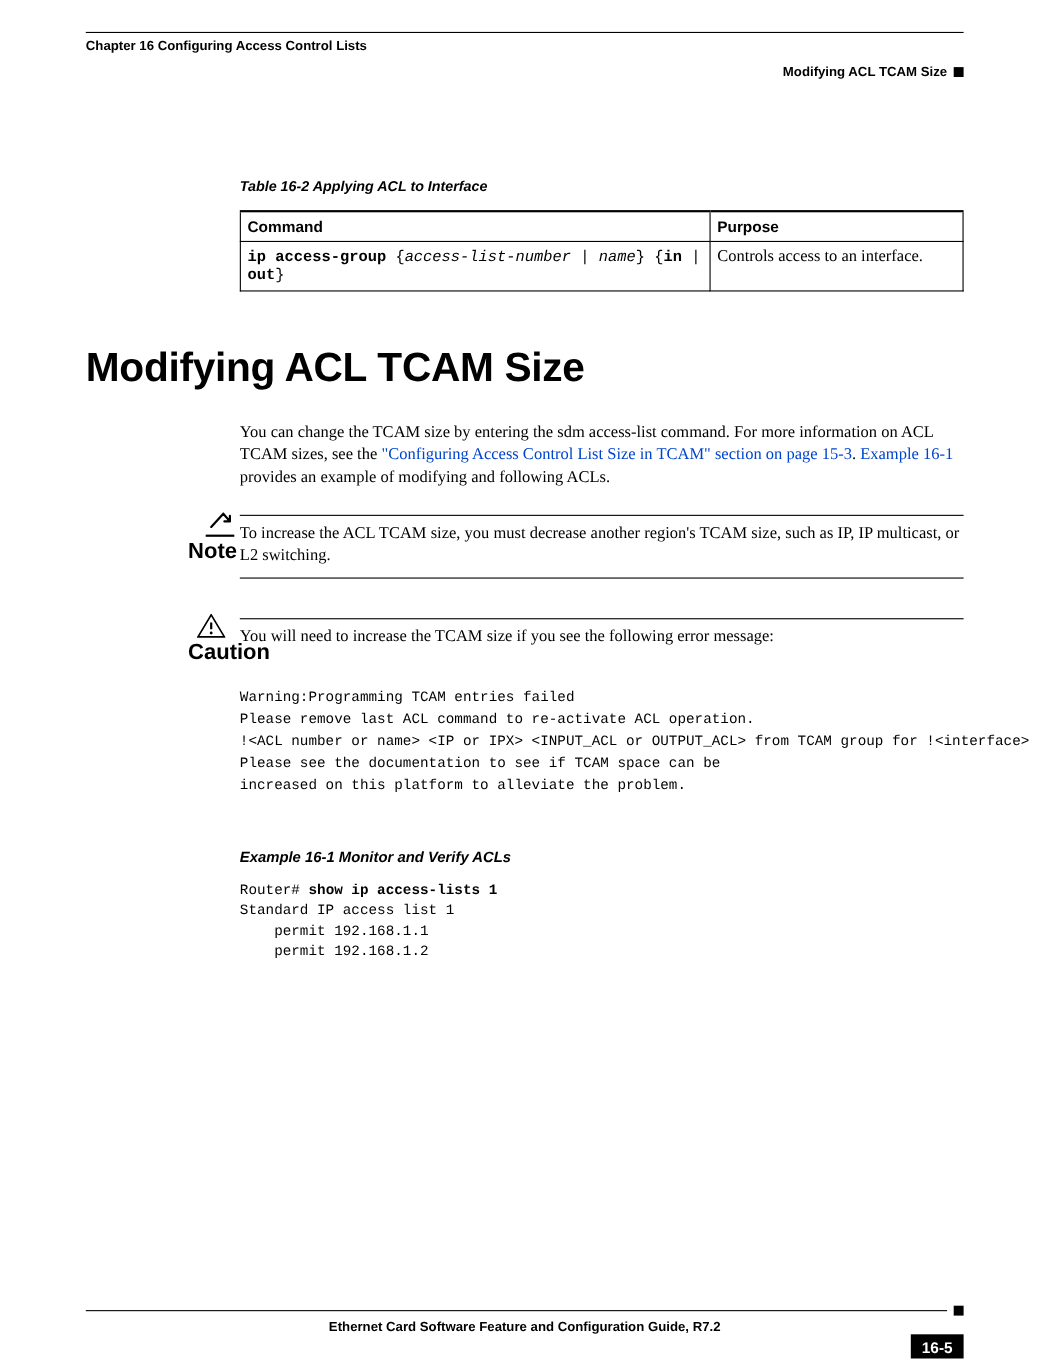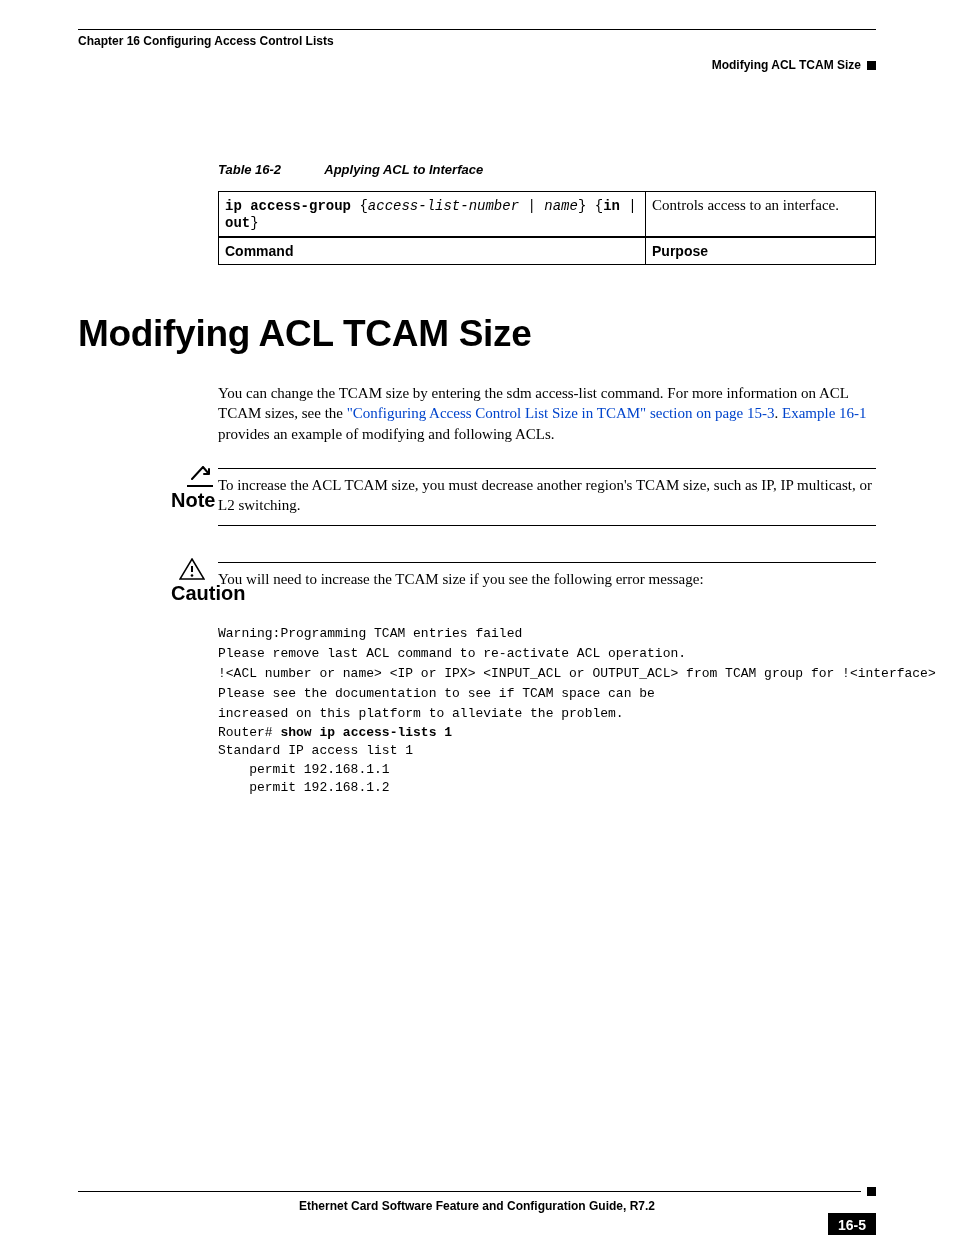--- a/index.html
+++ b/index.html
@@ -13,21 +13,21 @@
     }
     .page { padding: 29px 78px 0 78px; }
     .topline { border-top:1.5px solid #000; margin-bottom:4px; }
     .header-row { display:flex; justify-content:space-between; font-family: Arial, Helvetica, sans-serif; }
     .chapter-title { font-size:12px; font-weight:bold; }
     .section-marker { display:flex; align-items:center; gap:6px; }
     .section-label { font-size:12px; font-weight:bold; }
     .sq { width:9px; height:9px; background:#000; display:inline-block; }
     .content { margin:90px 0 0 140px; }
     .table-caption { font-family: Arial, Helvetica, sans-serif; font-size:13px; font-style:italic; font-weight:bold; margin-bottom:14px; }
-    .table-caption .tnum { margin-right:40px; }
+    .table-caption .tnum { }
     table.acltab { border-collapse:collapse; width:658px; }
     table.acltab th, table.acltab td { border:1px solid #000; padding:5px 6px; vertical-align:top; }
     table.acltab th { font-family: Arial, Helvetica, sans-serif; font-size:14px; font-weight:bold; text-align:left; border-top:2px solid #000; }
     table.acltab td { font-size:15px; }
     .mono { font-family:"Courier New", Courier, monospace; font-size:14px; }
     .mono-i { font-style:italic; }
     .h1title { font-family:"Arial Narrow", Arial, Helvetica, sans-serif; font-weight:bold; font-size:37px; margin:48px 0 28px 0; letter-spacing:-0.3px; }
     .body-text { font-size:15px; line-height:1.35; width:658px; }
     .body-text .bold { font-weight:normal; }
     .link { color:#0044cc; }
@@ -65,26 +65,26 @@
   </div>
 
   <div class="content">
     <div class="table-caption">
       <span class="tnum">Table 16-2</span>
       <span>Applying ACL to Interface</span>
     </div>
     <table class="acltab">
       <tbody>
           <tr>
+        <th>Command</th>
+        <th style="width:230px;">Purpose</th>
+      </tr>
+      <tr>
         <td><span class="mono"><b>ip access-group</b><span> {</span><span class="mono-i">access-list-number</span><span> | </span><span class="mono-i">name</span><span>} {</span><b>in</b><span> | </span><b>out</b><span>}</span></span></td>
         <td>Controls access to an interface.</td>
-      </tr>
-      <tr>
-        <th>Command</th>
-        <th style="width:230px;">Purpose</th>
       </tr>
     </tbody>
       </table>
   </div>
 
   <h1 class="h1title">Modifying ACL TCAM Size</h1>
 
   <div class="content" style="margin-top:0;">
     <p class="body-text">
       <span>You can change the TCAM size by entering the </span><span class="bold">sdm access-list</span><span> command. For more information on ACL TCAM sizes, see the </span><span class="link">"Configuring Access Control List Size in TCAM" section on page 15-3</span><span>. </span><span class="link">Example 16-1</span><span> provides an example of modifying and following ACLs.</span>
@@ -114,20 +114,21 @@
       </div>
       <div class="body-text note-rule-top" style="padding-bottom:4px;margin-top:10px;">You will need to increase the TCAM size if you see the following error message:</div>
     </div>
 
     <div class="code-block">Warning:Programming TCAM entries failed
 Please remove last ACL command to re-activate ACL operation.
 !&lt;ACL number or name&gt; &lt;IP or IPX&gt; &lt;INPUT_ACL or OUTPUT_ACL&gt; from TCAM group for !&lt;interface&gt;
 Please see the documentation to see if TCAM space can be
 increased on this platform to alleviate the problem.</div>
 
+    <div class="example-caption">Example 16-1  Monitor and Verify ACLs</div>
     <div class="example-code"><span>Router# </span><b>show ip access-lists 1</b>
 <span>Standard IP access list 1
     permit 192.168.1.1
     permit 192.168.1.2</span></div>
 
   </div>
 </div>
 
 <div class="footer">
   <div class="foot-rule-wrap">

